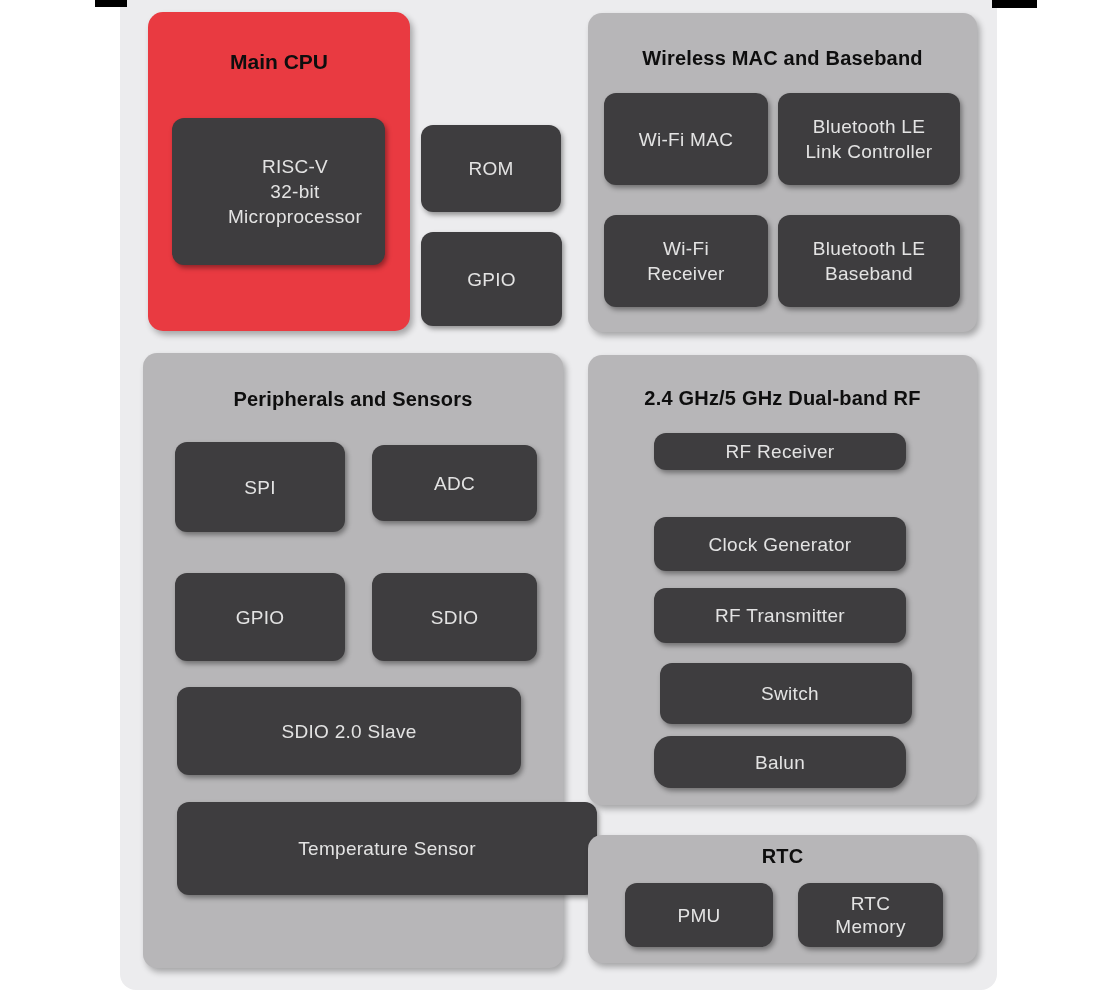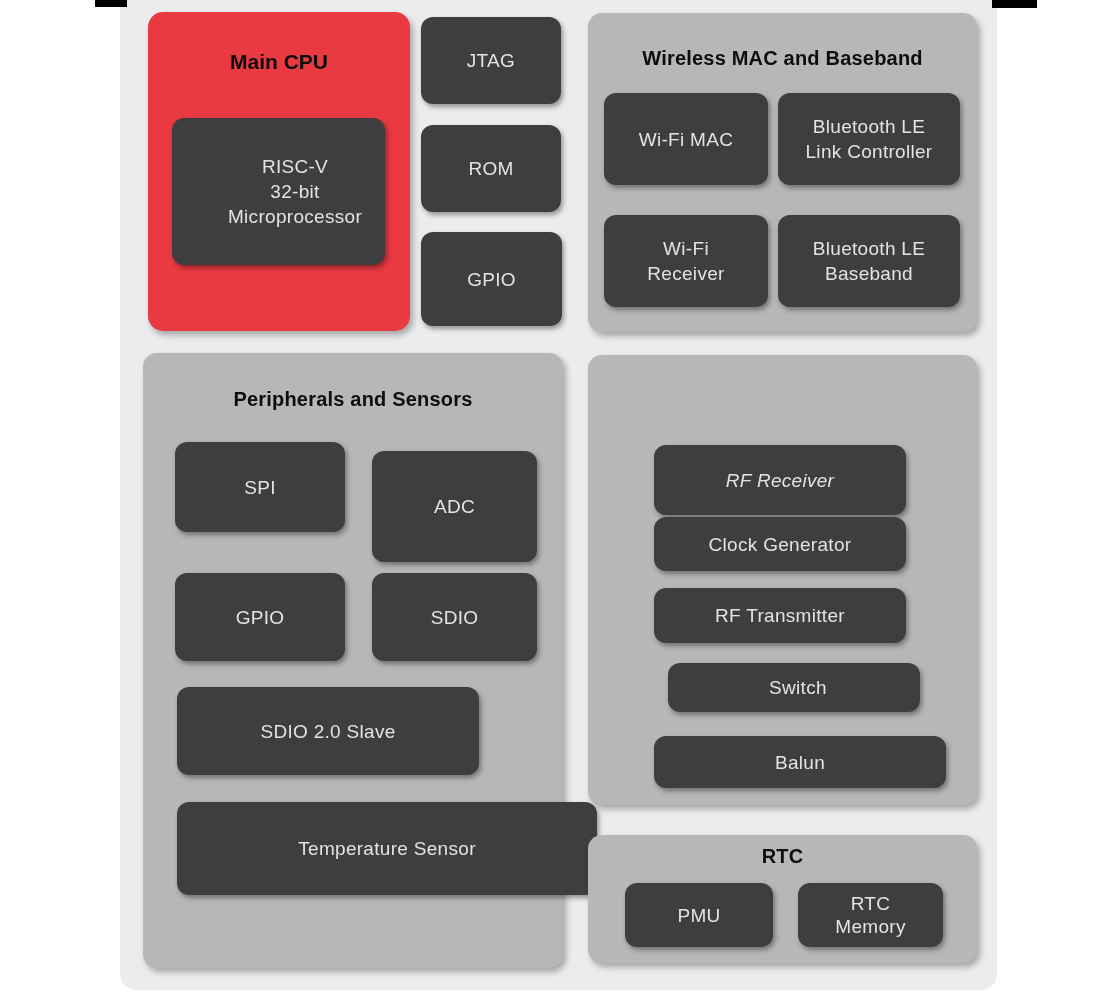--- a/index.html
+++ b/index.html
@@ -92,23 +92,20 @@
 
   <div class="cpu-block">
     <div class="cpu-title">Main CPU</div>
     <div class="dark-block" style="left:24px; top:106px; width:213px; height:147px;padding-left:33px;">
       <span class="block-label">RISC-V
 32-bit
 Microprocessor</span>
     </div>
   </div>
 
-  <div class="dark-block" style="left:421px; top:17px; width:140px; height:87px;">
-    <span class="block-label">JTAG</span>
-  </div>
   <div class="dark-block" style="left:421px; top:125px; width:140px; height:87px;">
     <span class="block-label">ROM</span>
   </div>
   <div class="dark-block" style="left:421px; top:232px; width:141px; height:94px;">
     <span class="block-label">GPIO</span>
   </div>
 
   <div class="container-block" style="left:588px; top:13px; width:389px; height:319px;">
     <div class="section-title" style="top:34px;">Wireless MAC and Baseband</div>
     <div class="dark-block" style="left:16px; top:80px; width:164px; height:92px;">
@@ -126,51 +123,52 @@
       <span class="block-label">Bluetooth LE
 Baseband</span>
     </div>
   </div>
 
   <div class="container-block" style="left:143px; top:353px; width:420px; height:615px;">
     <div class="section-title" style="top:35px;">Peripherals and Sensors</div>
     <div class="dark-block" style="left:32px; top:89px; width:170px; height:90px;">
       <span class="block-label">SPI</span>
     </div>
-    <div class="dark-block" style="left:229px; top:98px; width:165px; height:111px;">
+    <div class="dark-block" style="left:229px; top:92px; width:165px; height:76px;">
       <span class="block-label">ADC</span>
     </div>
     <div class="dark-block" style="left:32px; top:220px; width:170px; height:88px;">
       <span class="block-label">GPIO</span>
     </div>
     <div class="dark-block" style="left:229px; top:220px; width:165px; height:88px;">
       <span class="block-label">SDIO</span>
     </div>
-    <div class="dark-block" style="left:34px; top:334px; width:302px; height:88px;">
+    <div class="dark-block" style="left:34px; top:334px; width:344px; height:88px;">
       <span class="block-label">SDIO 2.0 Slave</span>
     </div>
     <div class="dark-block" style="left:34px; top:449px; width:420px; height:93px;">
       <span class="block-label">Temperature Sensor</span>
     </div>
   </div>
 
   <div class="container-block" style="left:588px; top:355px; width:389px; height:450px;">
-    <div class="dark-block" style="left:66px; top:90px; width:252px; height:70px;font-style:italic;">
+    <div class="section-title" style="top:32px;">2.4 GHz/5 GHz Dual-band RF</div>
+    <div class="dark-block" style="left:66px; top:78px; width:252px; height:37px;">
       <span class="block-label">RF Receiver</span>
     </div>
     <div class="dark-block" style="left:66px; top:162px; width:252px; height:54px;">
       <span class="block-label">Clock Generator</span>
     </div>
     <div class="dark-block" style="left:66px; top:233px; width:252px; height:55px;">
       <span class="block-label">RF Transmitter</span>
     </div>
-    <div class="dark-block" style="left:80px; top:308px; width:252px; height:49px;padding-left:8px;">
+    <div class="dark-block" style="left:72px; top:308px; width:252px; height:61px;padding-left:8px;">
       <span class="block-label">Switch</span>
     </div>
-    <div class="dark-block" style="left:66px; top:381px; width:292px; height:52px;">
+    <div class="dark-block" style="left:66px; top:381px; width:252px; height:52px;border-radius:17px;">
       <span class="block-label">Balun</span>
     </div>
   </div>
 
   <div class="container-block" style="left:588px; top:835px; width:389px; height:128px;">
     <div class="section-title" style="top:10px;">RTC</div>
     <div class="dark-block" style="left:37px; top:48px; width:148px; height:64px;">
       <span class="block-label">PMU</span>
     </div>
     <div class="dark-block" style="left:210px; top:48px; width:145px; height:64px;">

